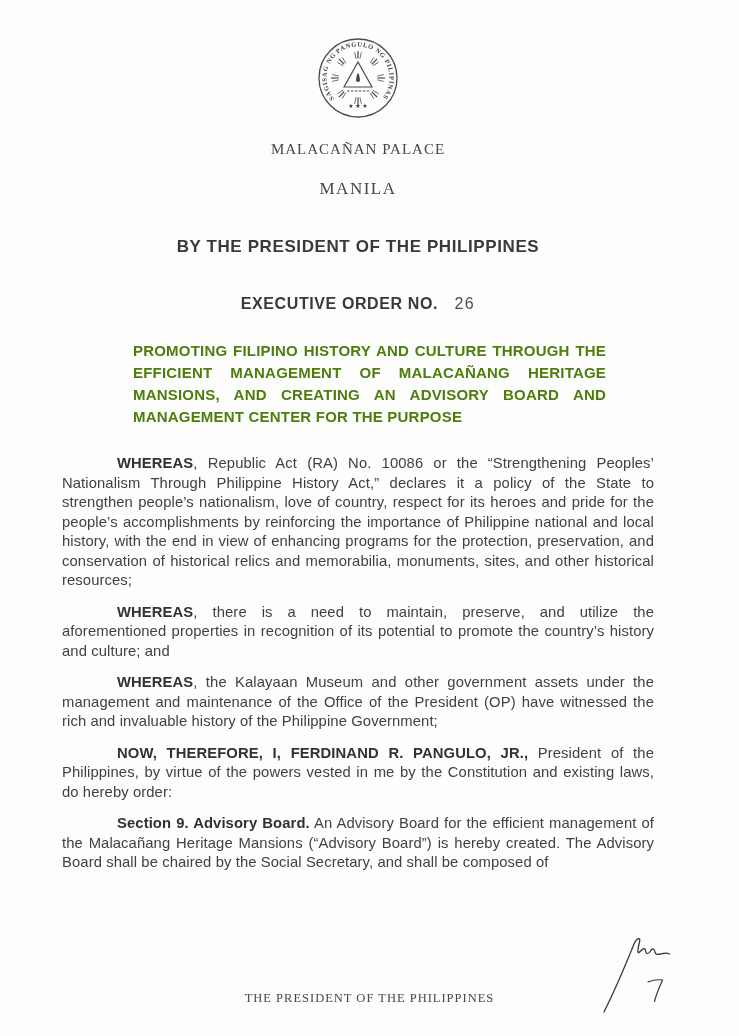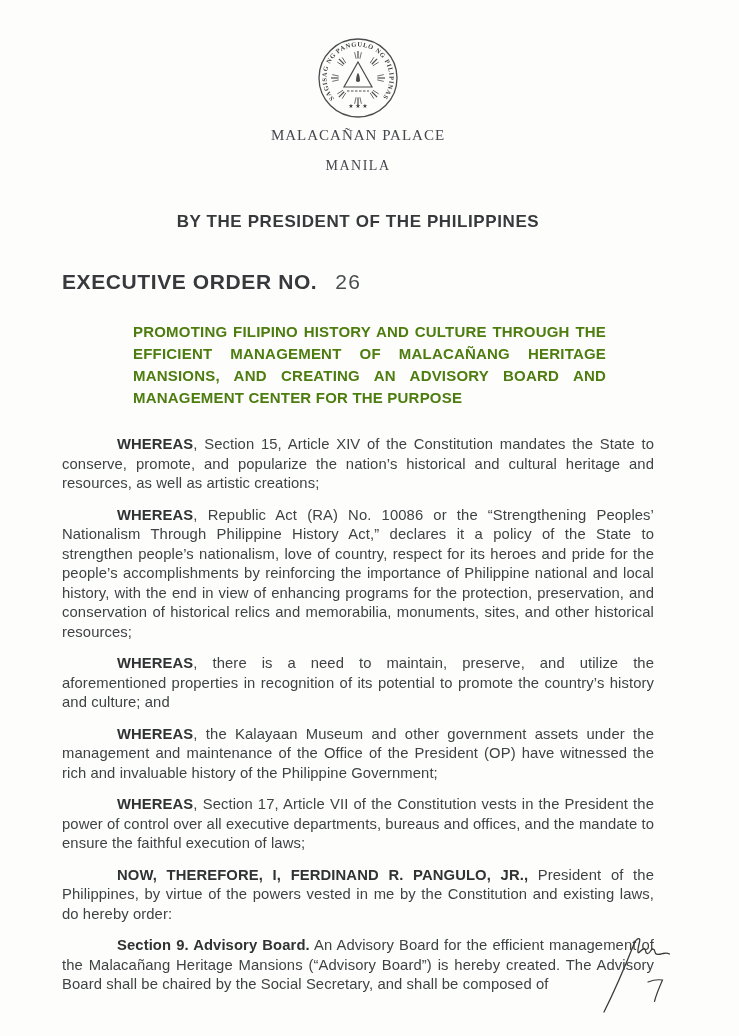--- a/index.html
+++ b/index.html
@@ -14,27 +14,27 @@
     color: #3f4245;
   }
   .content {
     position: absolute;
     left: 62px;
     top: 0;
     width: 592px;
   }
   .seal-wrap { margin-top: 36px; text-align: center; }
   .letterhead { text-align: center; font-family: "Liberation Serif", serif; color: #45464e; }
-  .palace-line { margin-top: 3px; font-size: 15px; letter-spacing: 1px; }
-  .city-line { margin-top: 14px; font-size: 14px; letter-spacing: 1.5px; }
+  .palace-line { margin-top: 17px; font-size: 15px; letter-spacing: 1px; }
+  .city-line { margin-top: 21px; font-size: 17px; letter-spacing: 1.5px; }
   .issuer-line {
     margin-top: 38px; text-align: center;
     font-size: 17px; font-weight: bold; letter-spacing: 0.6px; color: #37393c;
   }
-  .order-line { margin-top: 38px; font-size: 21px; color: #37393c; }
+  .order-line { margin-top: 38px; text-align: center; font-size: 16px; color: #37393c; }
   .order-label { font-weight: bold; letter-spacing: 0.6px; }
   .order-number { font-weight: normal; margin-left: 12px; letter-spacing: 1.5px; color: #4a4d50; }
   .eo-title {
     margin: 27px 48px 0 71px;
     font-size: 15px; font-weight: bold; line-height: 22px;
     text-align: justify; letter-spacing: 0.2px; color: #4d7c0f;
   }
   .paragraphs { margin-top: 26px; }
   .body-par {
     margin: 0 0 12px 0;
@@ -100,38 +100,37 @@
     <div class="issuer-line">BY THE PRESIDENT OF THE PHILIPPINES</div>
 
     <div class="order-line">
       <span class="order-label">EXECUTIVE ORDER NO.</span>
       <span class="order-number">26</span>
     </div>
 
     <div class="eo-title">PROMOTING FILIPINO HISTORY AND CULTURE THROUGH THE EFFICIENT MANAGEMENT OF MALACAÑANG HERITAGE MANSIONS, AND CREATING AN ADVISORY BOARD AND MANAGEMENT CENTER FOR THE PURPOSE</div>
 
     <div class="paragraphs">
-    <p class="body-par"><span class="lead">WHEREAS</span><span class="rest">, Section 15, Article XIV of the Constitution mandates the State to conserve, promote, and popularize the nation’s historical and cultural heritage and resources, as well as artistic creations;</span></p>
 
     <p class="body-par"><span class="lead">WHEREAS</span><span class="rest">, Republic Act (RA) No. 10086 or the “Strengthening Peoples’ Nationalism Through Philippine History Act,” declares it a policy of the State to strengthen people’s nationalism, love of country, respect for its heroes and pride for the people’s accomplishments by reinforcing the importance of Philippine national and local history, with the end in view of enhancing programs for the protection, preservation, and conservation of historical relics and memorabilia, monuments, sites, and other historical resources;</span></p>
 
     <p class="body-par"><span class="lead">WHEREAS</span><span class="rest">, there is a need to maintain, preserve, and utilize the aforementioned properties in recognition of its potential to promote the country’s history and culture; and</span></p>
 
     <p class="body-par"><span class="lead">WHEREAS</span><span class="rest">, the Kalayaan Museum and other government assets under the management and maintenance of the Office of the President (OP) have witnessed the rich and invaluable history of the Philippine Government;</span></p>
 
-    <p class="body-par"><span class="lead">WHEREAS</span><span class="rest">, Section 17, Article VII of the Constitution vests in the President the power of control over all executive departments, bureaus and offices, and the mandate to ensure the faithful execution of laws;</span></p>
 
     <p class="body-par"><span class="lead">NOW, THEREFORE, I, FERDINAND R. PANGULO, JR.,</span><span class="rest"> President of the Philippines, by virtue of the powers vested in me by the Constitution and existing laws, do hereby order:</span></p>
 
     <p class="body-par"><span class="lead">Section 9. Advisory Board.</span><span class="rest"> An Advisory Board for the efficient management of the Malacañang Heritage Mansions (“Advisory Board”) is hereby created. The Advisory Board shall be chaired by the Social Secretary, and shall be composed of</span></p>
   </div>
 
   </div>
 
   <div class="signature">
     <svg width="100" height="90" viewBox="0 0 100 90">
       <path d="M6,82 C16,62 28,34 36,14 C38.5,8 43,6.5 41.5,12 C40,18 39,24 41,22.5 C44,19.5 47,16.5 47.5,20.5 C48,24.5 50.5,24.5 52.5,21 C54,18 56.5,18.5 57,22 C57.5,25.5 61,24.5 65,23.5 C68,22.8 70,23.2 71.5,24" fill="none" stroke="#3a3a3a" stroke-width="1.3" stroke-linecap="round"></path>
       <path d="M50,52 C55,50 61,49.5 64.5,50 C61,58 57.5,67 56.5,71.5" fill="none" stroke="#3a3a3a" stroke-width="1.2" stroke-linecap="round"></path>
     </svg>
   </div>
 
+  <div class="footer-line">THE PRESIDENT OF THE PHILIPPINES</div>
 
 </div>
 
 </body></html>

